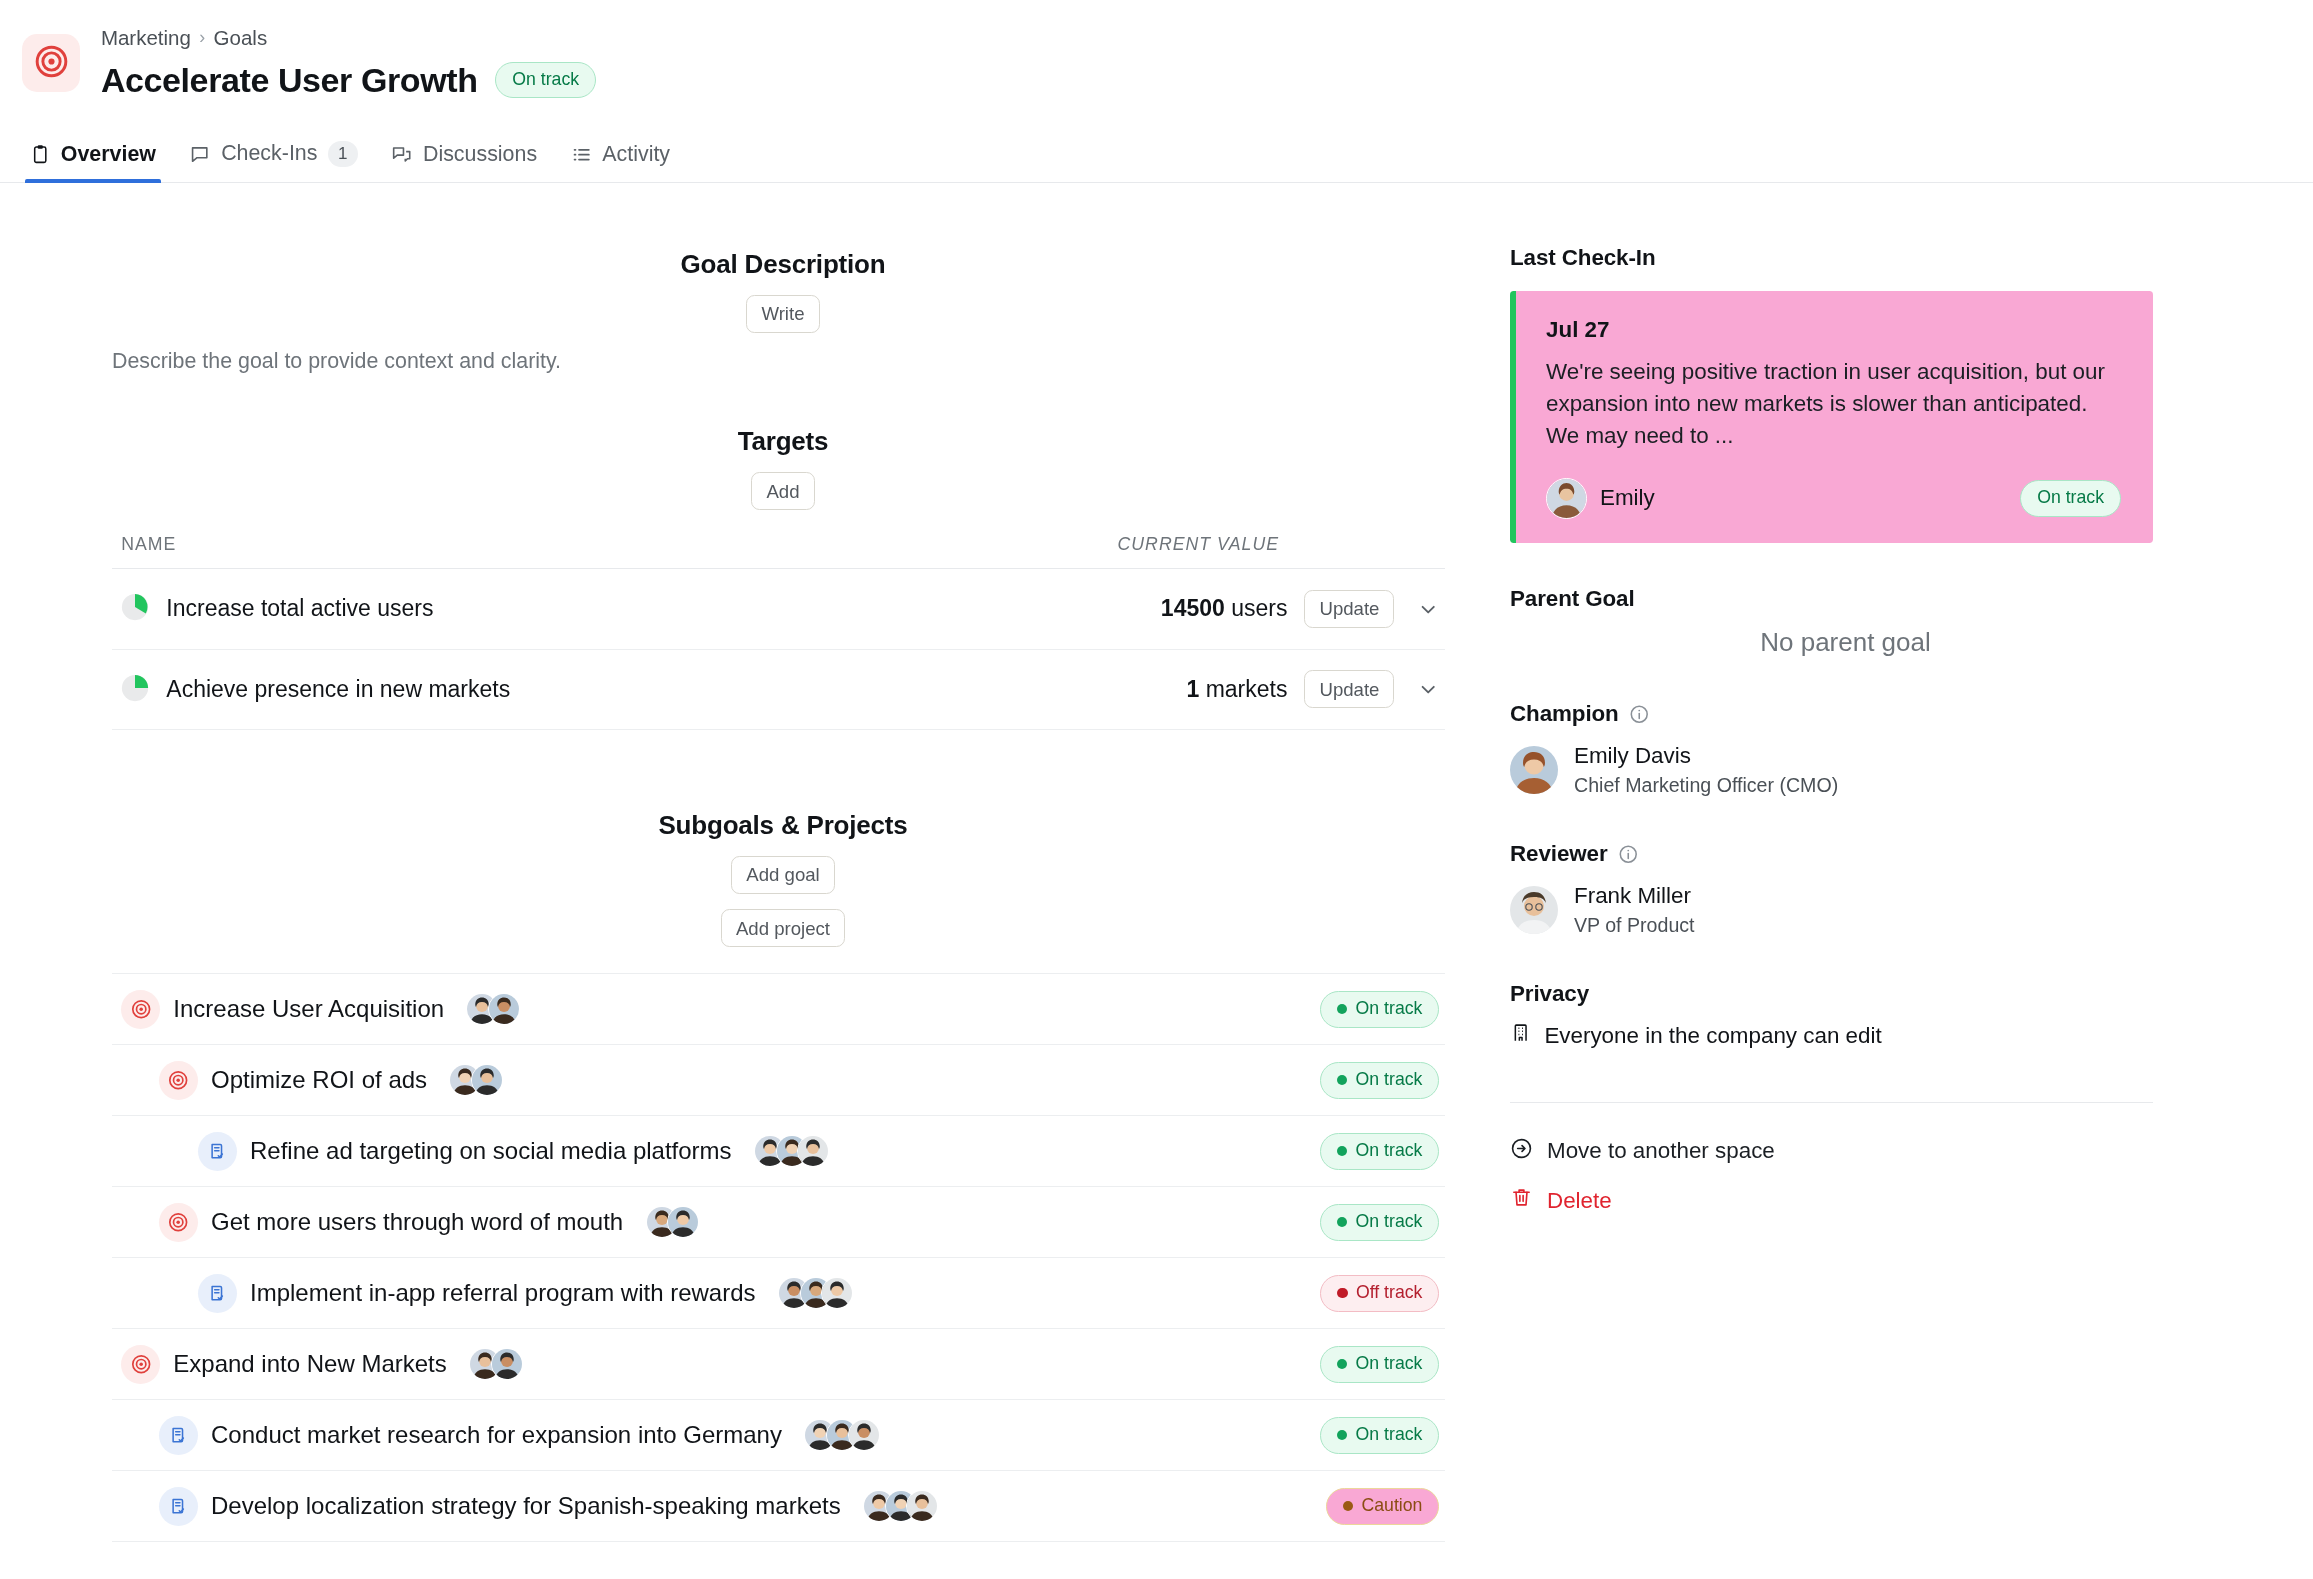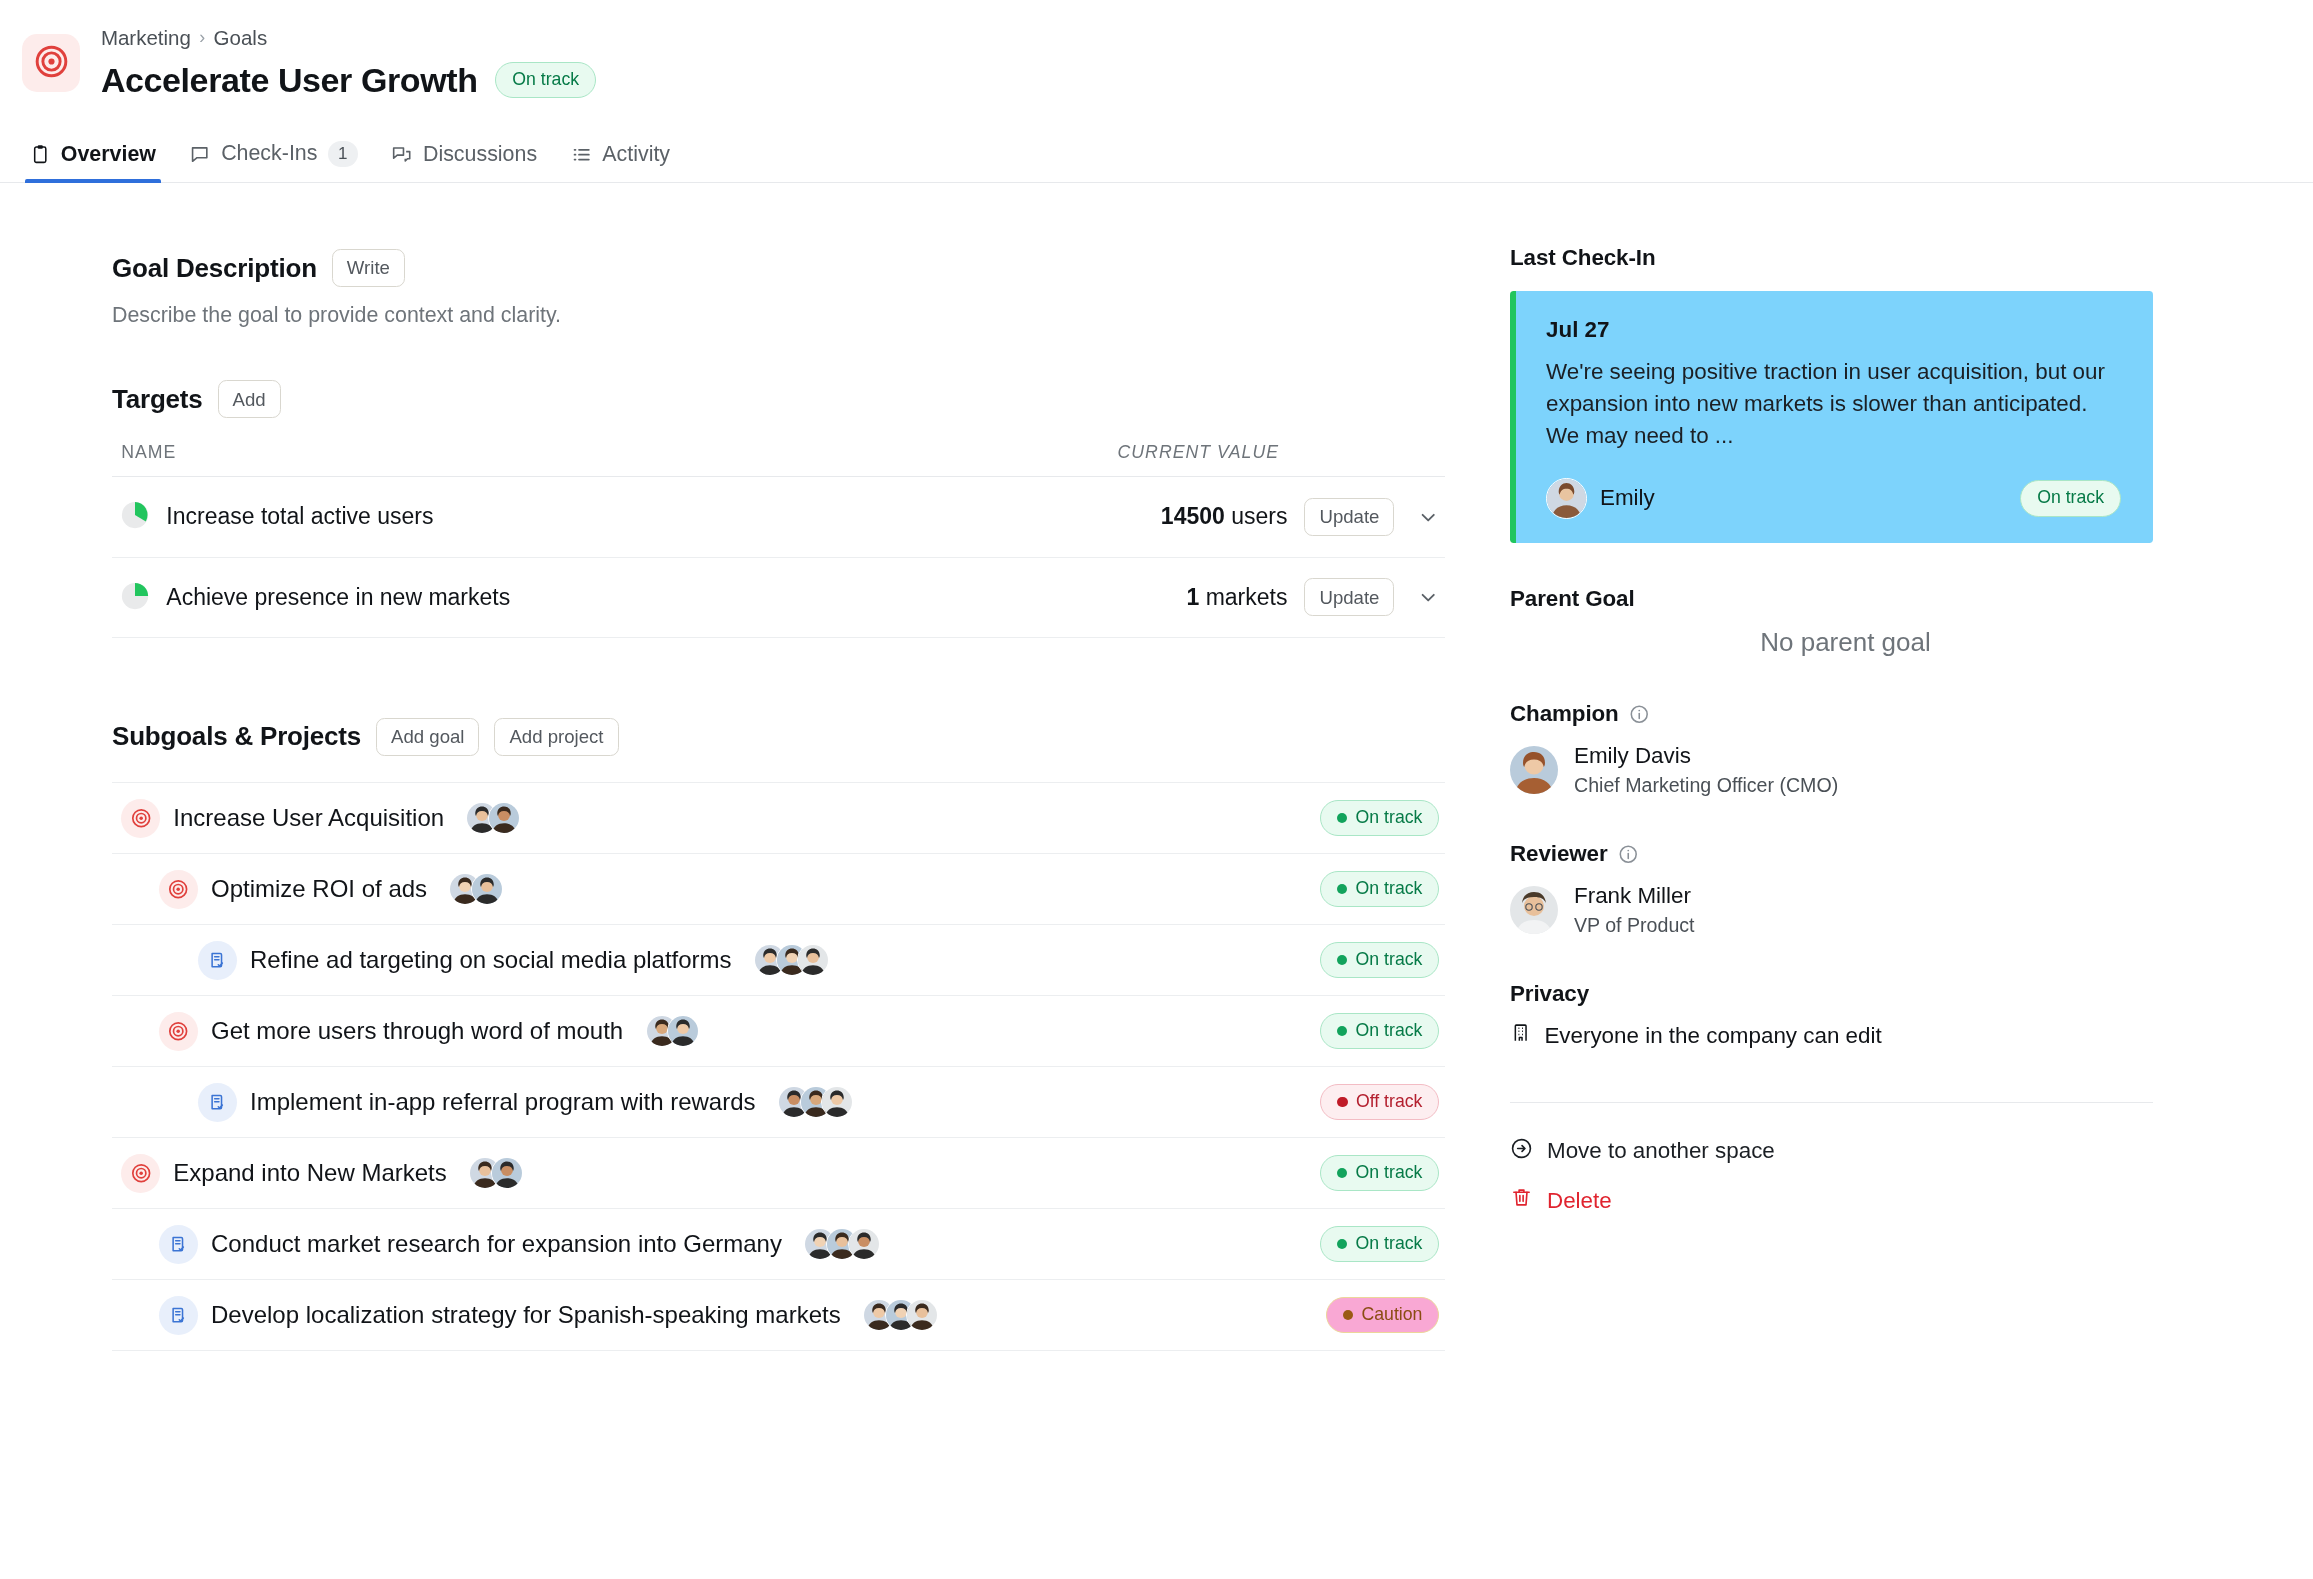--- a/index.html
+++ b/index.html
@@ -65,21 +65,21 @@
   .tab-badge {
     background:#eef0f2; color:#4a5056; border-radius:931px;
     font-size:17px; padding:2.8px 10.3px; line-height:1.2; font-weight:normal;
   }
 
   
   .content { display:flex; padding:0 0 0 0; }
   .main-col { width:1454px; padding:58px 0 0 112px; }
   .side-col { width:727px; padding:54px 0 0 56px; }
 
-  .sec-head { display:flex; align-items:center; gap:15px; }
+  .sec-head { display:flex; align-items:center; gap:15px;flex-direction:column; }
   .sec-title { font-size:26px; font-weight:bold; letter-spacing:-0.2px; }
   .ghost-btn {
     border:0.9px solid #d9d7cf; background:#fff; border-radius:8.4px;
     font-size:18.6px; color:#53585e; padding:6.5px 14px; cursor:pointer;
     font-family:"Liberation Sans", sans-serif; line-height:1.25;
   }
   .muted-text { color:#6e747a; font-size:21.4px; margin-top:16px; }
 
   
   .targets { margin-top:52px; }
@@ -131,21 +131,21 @@
   }
   .av:first-child { margin-left:0; }
   .av-lg { width:41px; height:41px; flex:0 0 41px; }
   .av-xl { width:48px; height:48px; flex:0 0 48px; border:none; margin-left:0; }
   .av-face { width:100%; height:100%; display:block; }
 
   
   .side-h { font-size:22.4px; font-weight:bold; letter-spacing:-0.1px; }
   .side-h-row { display:flex; gap:10.3px;margin-top:31px; }
   .checkin-card {
-    margin-top:20.5px; background:#7dd3fc; border-left:6.5px solid #22c55e;
+    margin-top:20.5px; background:#f9a8d4; border-left:6.5px solid #22c55e;
     border-radius:3.7px; padding:26px 32px 24px 30px; width:643px;
   }
   .ci-date { font-size:22.4px; font-weight:bold; }
   .ci-body { font-size:22.4px; line-height:1.42; margin-top:13px; color:#1b1f24; }
   .ci-foot { display:flex; align-items:center; justify-content:space-between; margin-top:26px; }
   .ci-author { display:flex; align-items:center; gap:13px; font-size:22.4px; }
   .side-block { margin-top:43px; }
   .side-val { font-size:26px; color:#6e747a; margin-top:15px;text-align:center; }
   .side-val-dark { font-size:22.4px; color:#111418; margin-top:15px; display:flex; align-items:center; gap:13px; }
   .person { display:flex; align-items:center; gap:16px; margin-top:15px; }

